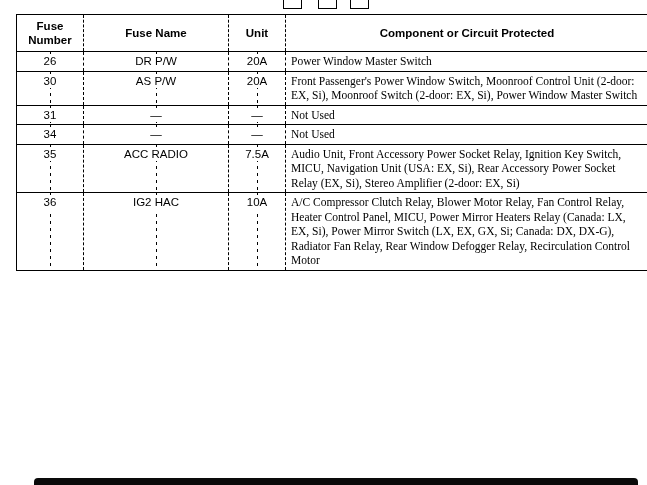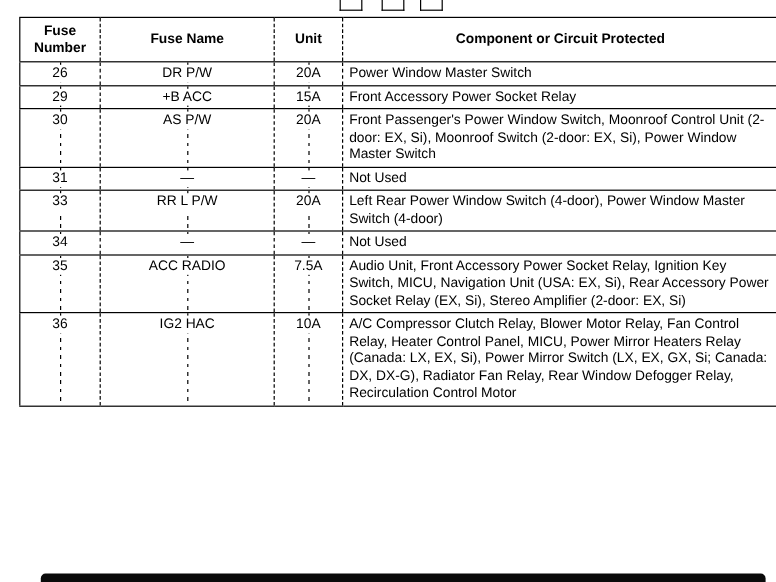--- a/index.html
+++ b/index.html
@@ -66,21 +66,21 @@
 
   th {
     font-weight: bold;
     text-align: center;
     vertical-align: middle;
     padding: 4px 4px;
     line-height: 14px;
   }
 
   td.center { text-align: center; }
-  td.left   { text-align: left; }
+  td.left   { text-align: left; font-family: Liberation Serif, serif; }
 
   
   td.tick-bg {
     background-image: repeating-linear-gradient(to bottom, #000 0, #000 3px, transparent 3px, transparent 7px);
     background-size: 1px 100%;
     background-position: 50% 0;
     background-repeat: no-repeat;
     text-align: center;
   }
   td.tick-bg .cell-text {
@@ -115,42 +115,30 @@
     </tr>
   </thead>
   <tbody>
     <tr>
       <td class="center tick-bg"><span class="cell-text">26</span></td>
       <td class="center tick-bg"><span class="cell-text">DR P/W</span></td>
       <td class="center tick-bg"><span class="cell-text">20A</span></td>
       <td class="left">Power Window Master Switch</td>
     </tr>
     <tr>
-      <td class="center tick-bg"><span class="cell-text">29</span></td>
-      <td class="center tick-bg"><span class="cell-text">+B ACC</span></td>
-      <td class="center tick-bg"><span class="cell-text">15A</span></td>
-      <td class="left">Front Accessory Power Socket Relay</td>
-    </tr>
-    <tr>
       <td class="center tick-bg"><span class="cell-text">30</span></td>
       <td class="center tick-bg"><span class="cell-text">AS P/W</span></td>
       <td class="center tick-bg"><span class="cell-text">20A</span></td>
       <td class="left">Front Passenger's Power Window Switch, Moonroof Control Unit (2-door: EX, Si), Moonroof Switch (2-door: EX, Si), Power Window Master Switch</td>
     </tr>
     <tr>
       <td class="center tick-bg"><span class="cell-text">31</span></td>
       <td class="center tick-bg"><span class="cell-text">—</span></td>
       <td class="center tick-bg"><span class="cell-text">—</span></td>
       <td class="left">Not Used</td>
-    </tr>
-    <tr>
-      <td class="center tick-bg"><span class="cell-text">33</span></td>
-      <td class="center tick-bg"><span class="cell-text">RR L P/W</span></td>
-      <td class="center tick-bg"><span class="cell-text">20A</span></td>
-      <td class="left">Left Rear Power Window Switch (4-door), Power Window Master Switch (4-door)</td>
     </tr>
     <tr>
       <td class="center tick-bg"><span class="cell-text">34</span></td>
       <td class="center tick-bg"><span class="cell-text">—</span></td>
       <td class="center tick-bg"><span class="cell-text">—</span></td>
       <td class="left">Not Used</td>
     </tr>
     <tr>
       <td class="center tick-bg"><span class="cell-text">35</span></td>
       <td class="center tick-bg"><span class="cell-text">ACC RADIO</span></td>

